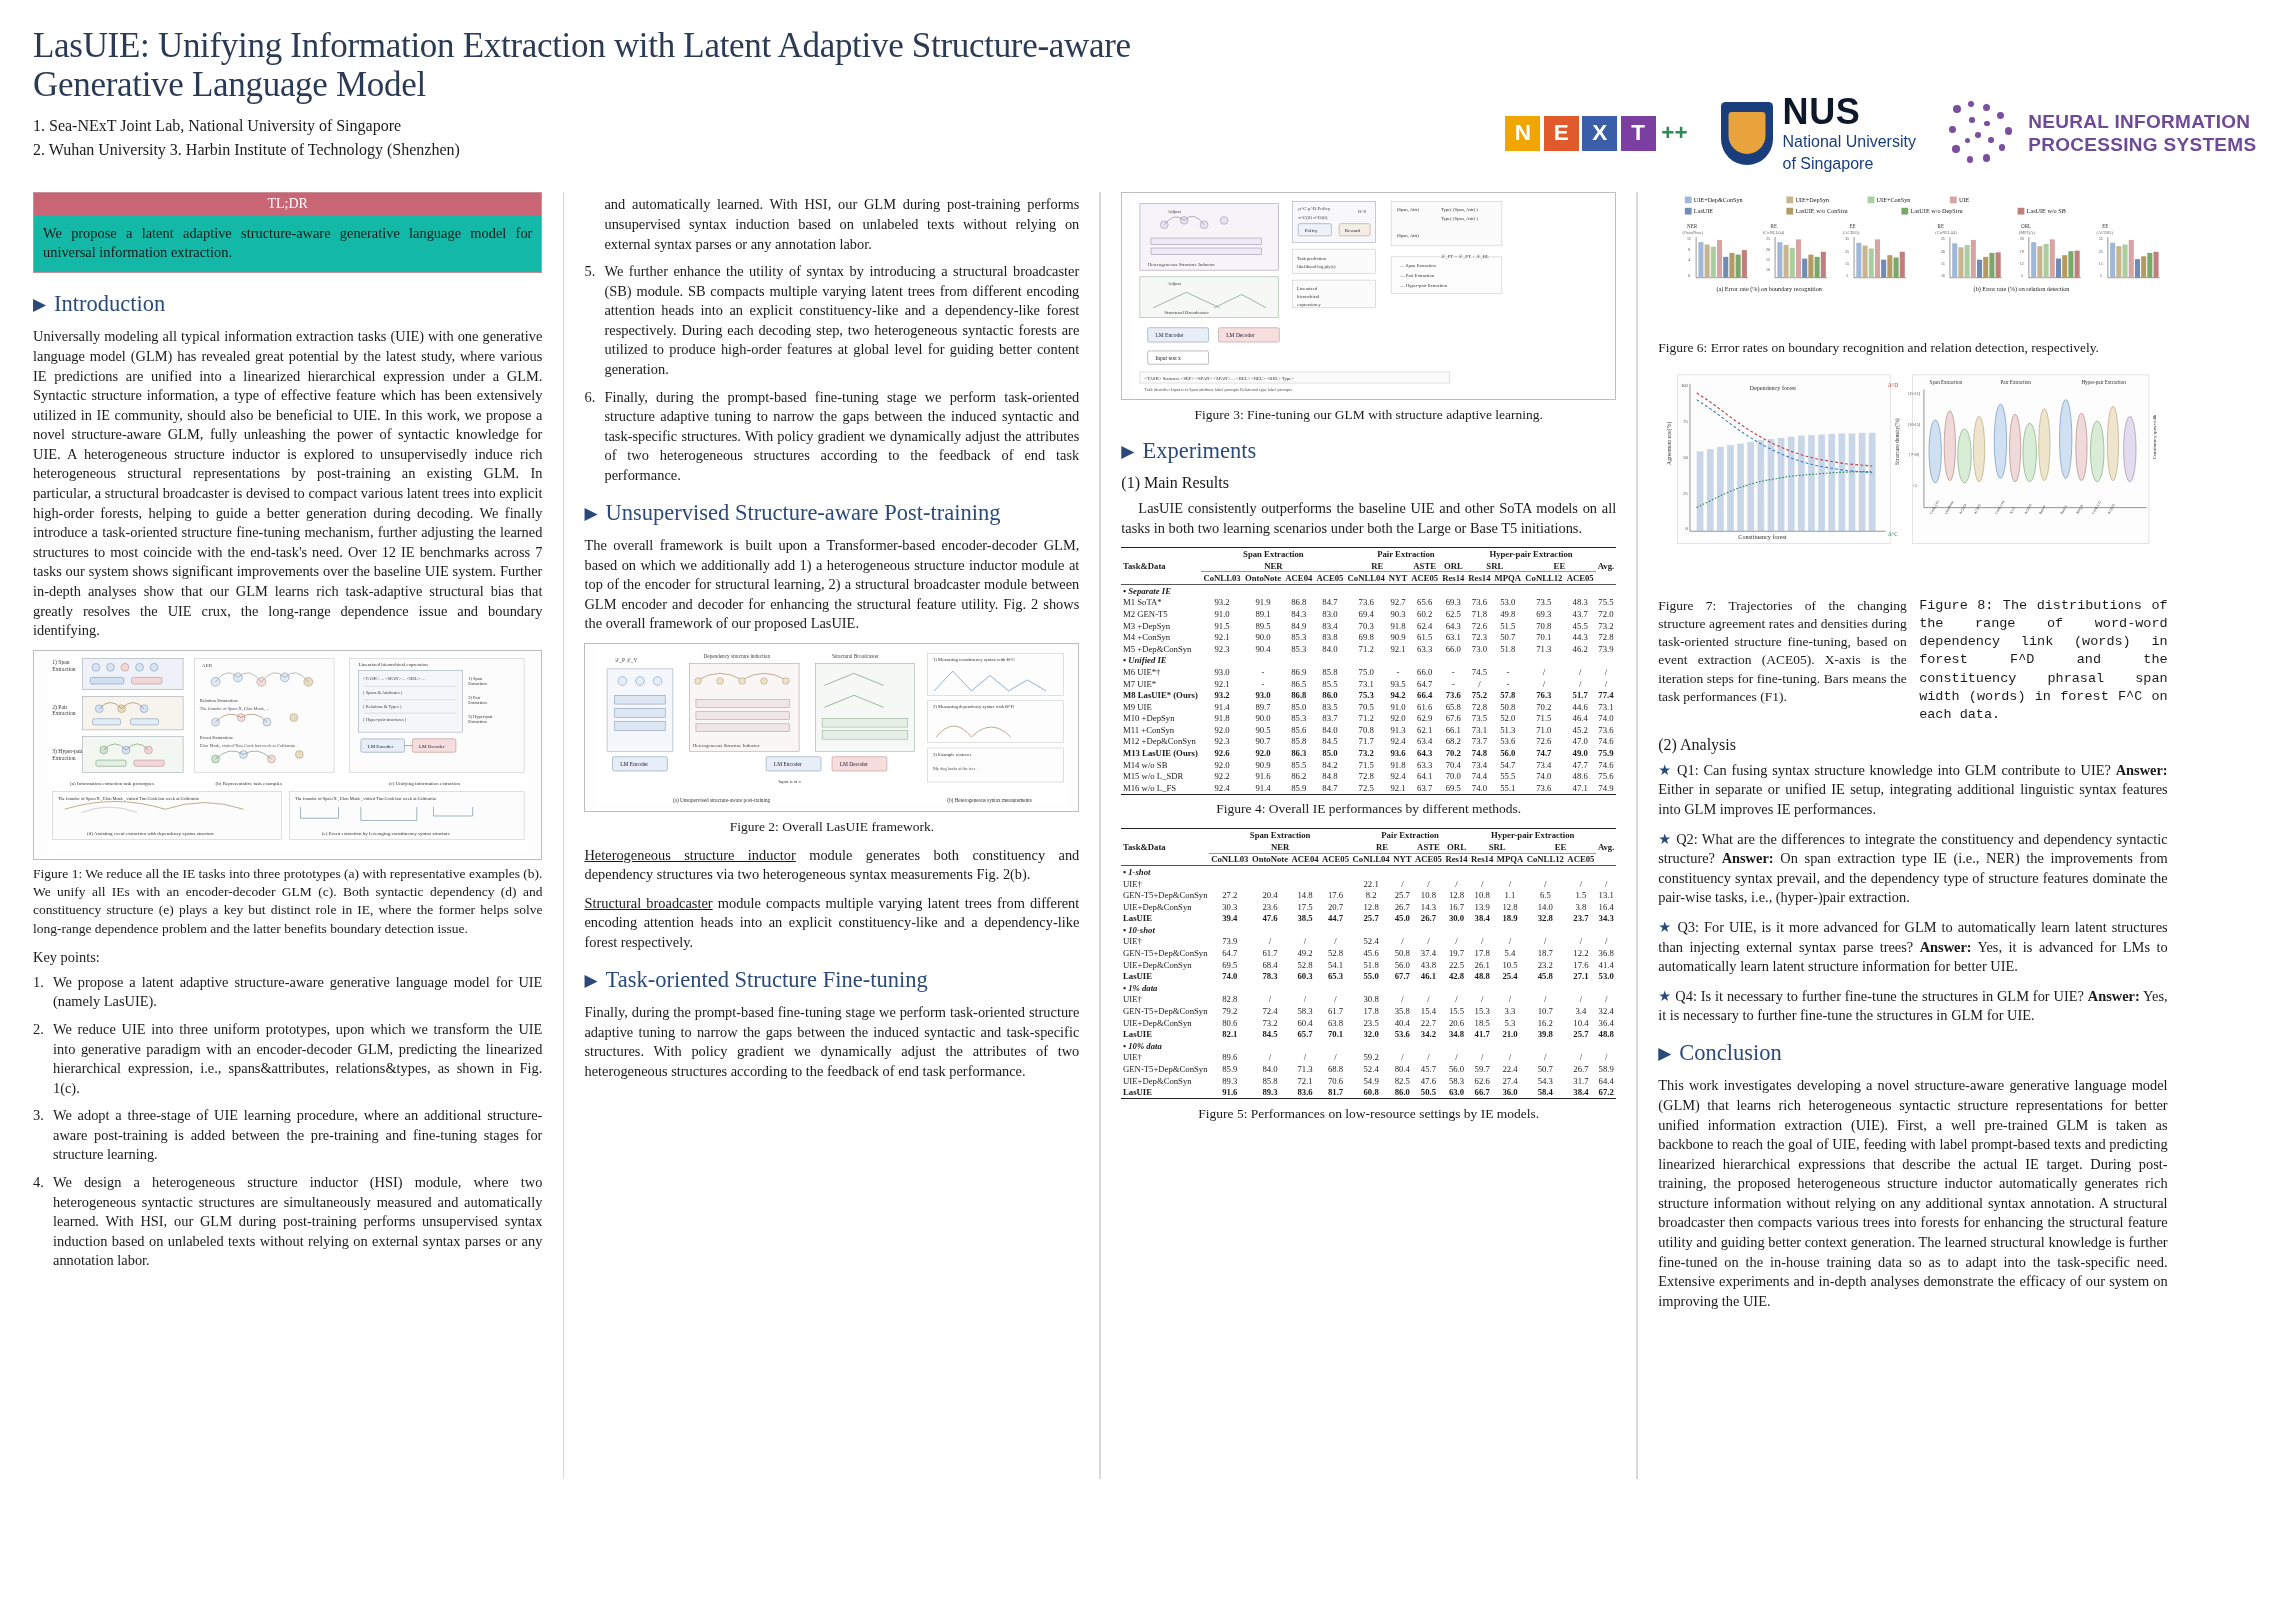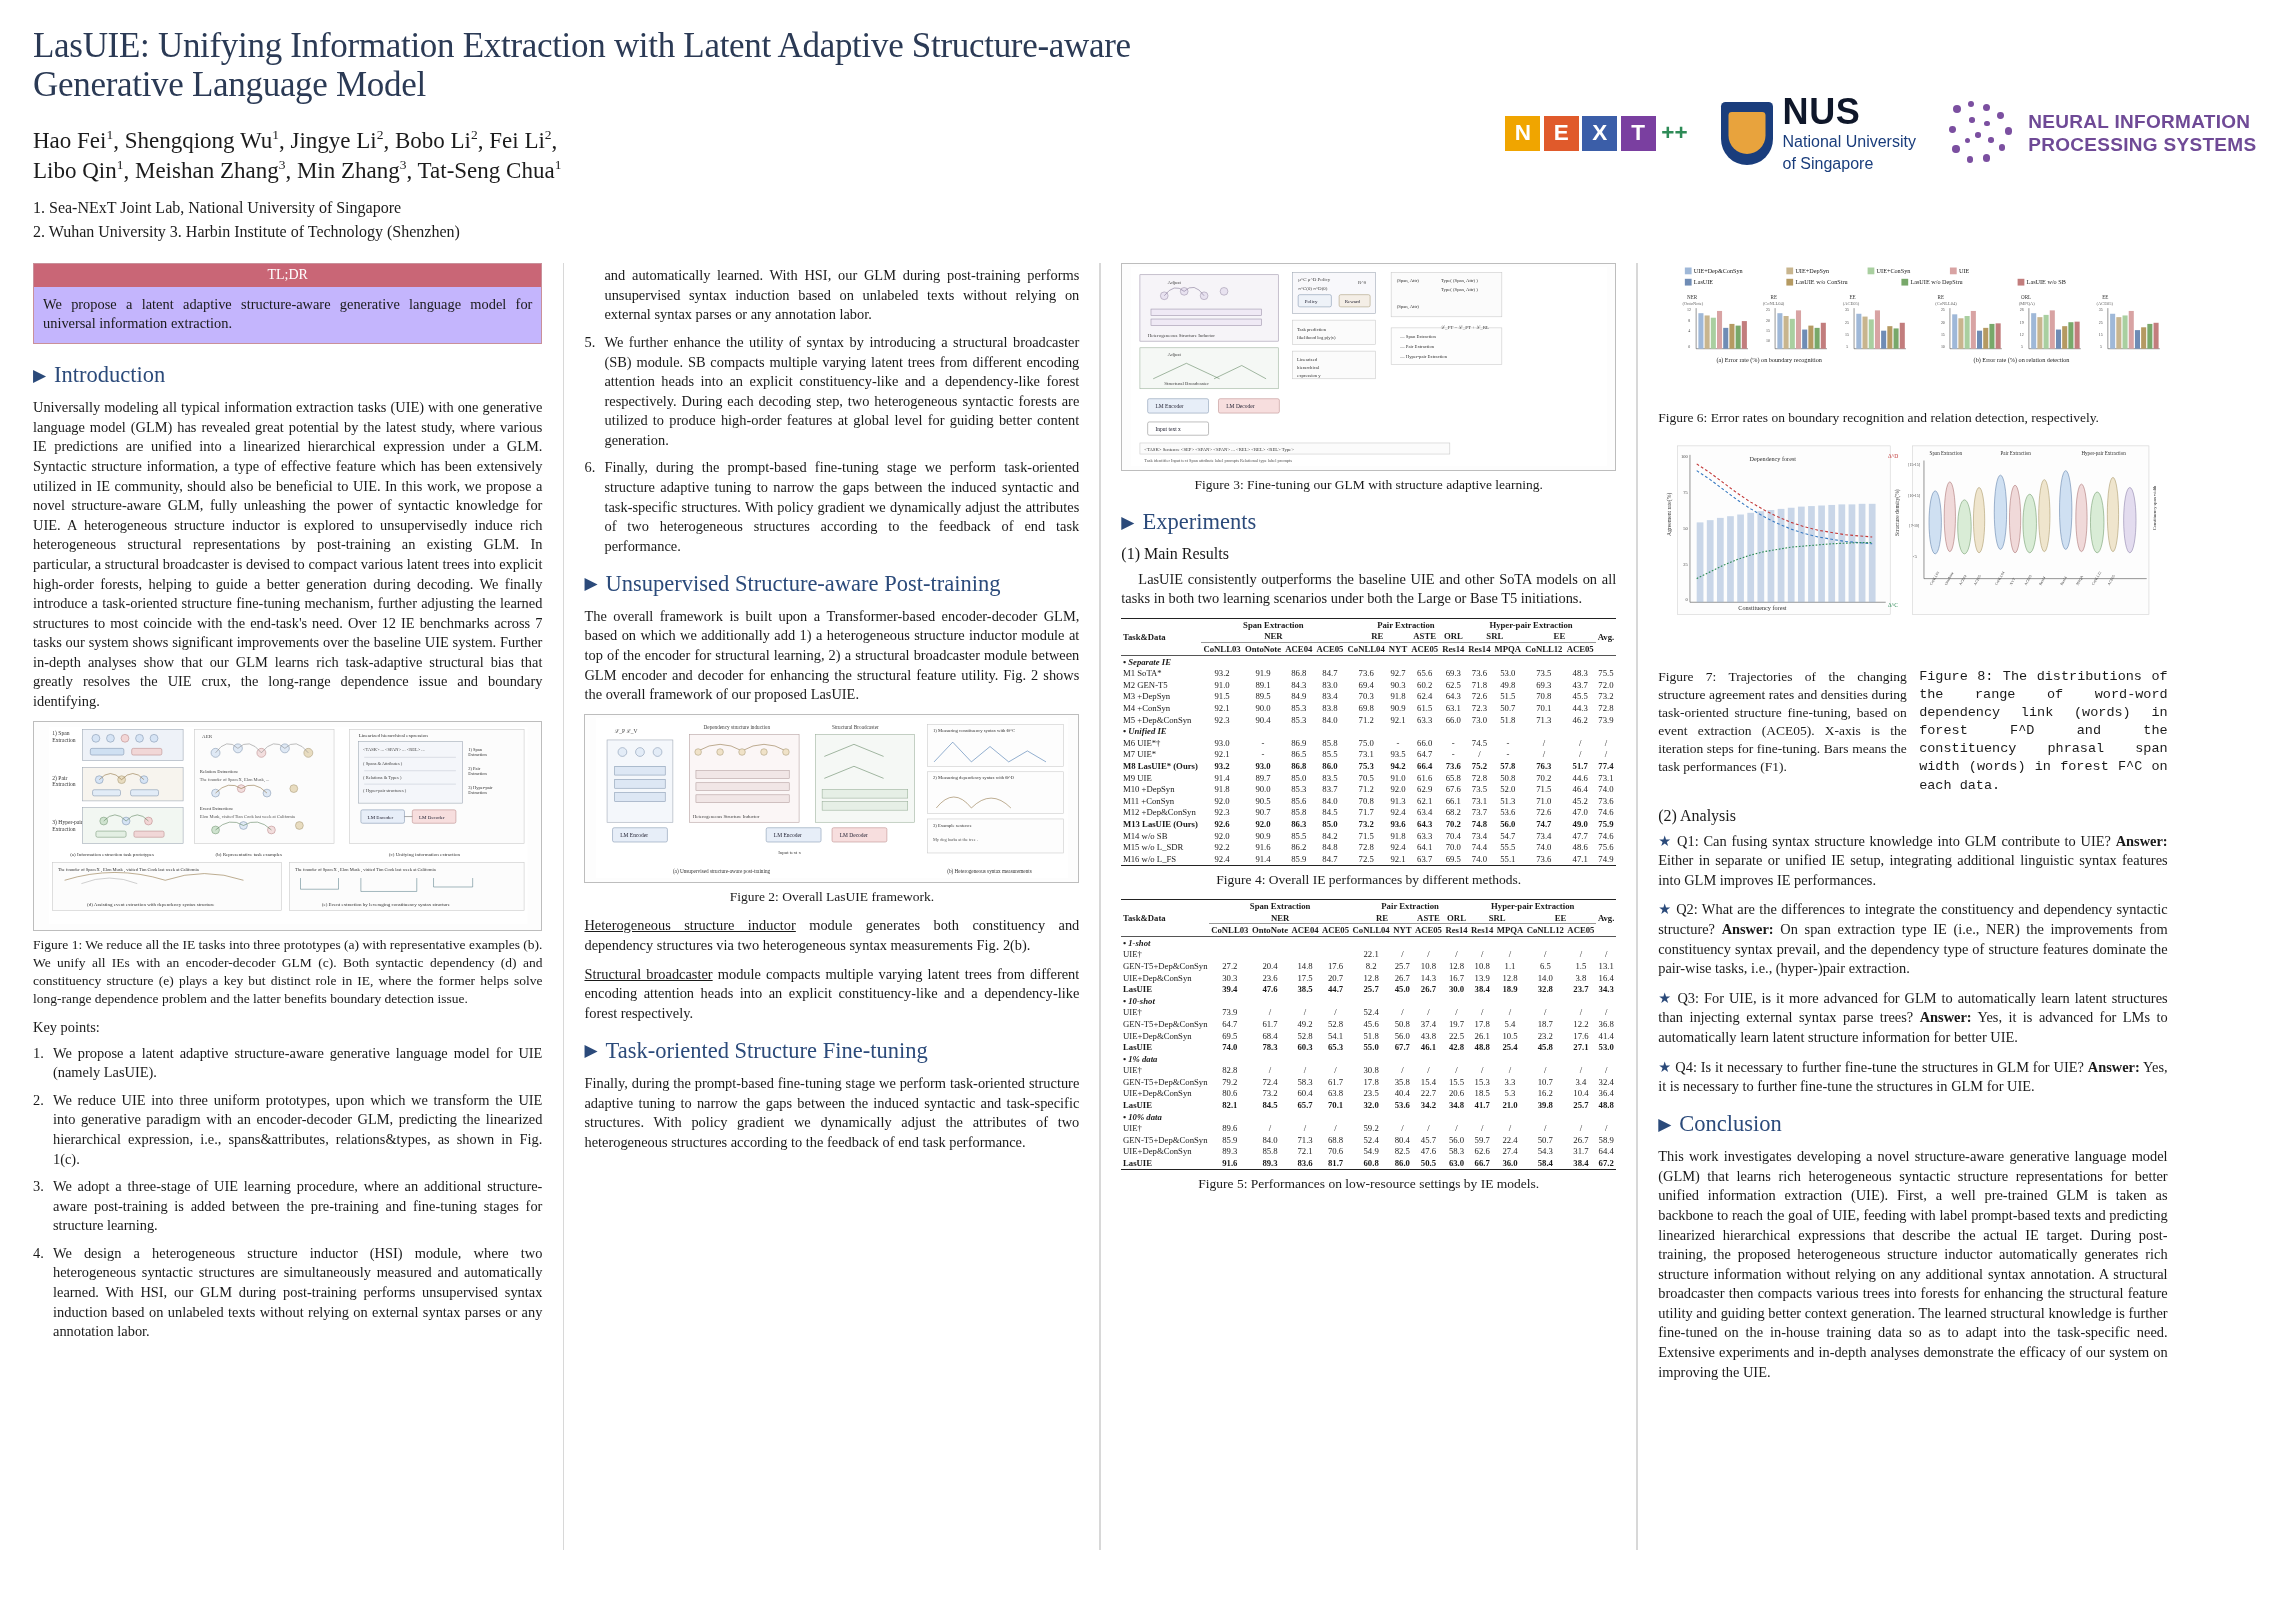--- a/index.html
+++ b/index.html
@@ -38,21 +38,21 @@
   .nips-mark i{position:absolute;display:block;border-radius:50%;background:#7b4fa0;}
   .nips-text{font-family:"Liberation Sans",sans-serif;color:#6f4a96;font-size:19px;line-height:1.25;font-weight:bold;letter-spacing:0.3px;}
 
   
   .columns{display:flex;margin-top:19px;height:1287px;}
   .col{width:524px;padding:0 14.6px;box-sizing:border-box;}
   .col.c1{padding-left:0;}
   .col.c4{padding-right:0;}
   .vsep{width:1.7px;background:#d8d8d8;margin:0 5.6px;}
 
-  .tldr-box{border:1.1px solid #c9909a;background:#c4b5fd;padding:0 0 9px 0;margin-bottom:18px;}
+  .tldr-box{border:1.1px solid #c9909a;background:#14b8a6;padding:0 0 9px 0;margin-bottom:18px;}
   .tldr-head{background:#c96676;color:#fff;text-align:center;font-size:14px;padding:3.4px 0;font-family:"Liberation Serif",serif;}
   .tldr-body{font-size:14.4px;line-height:1.34;padding:8px 9px 1.1px 9px;text-align:justify;}
 
   .sec-title{font-size:22.5px;color:#2b4a7a;margin:14.6px 0 10px 0;display:flex;align-items:center;gap:8px;}
   .sec-title .tri{color:#2b4a7a;font-size:17px;line-height:1;}
   .sec-title:first-child{margin-top:0;}
 
   p.body{font-size:14.4px;line-height:1.36;text-align:justify;margin:0 0 9px 0;text-indent:0;}
   p.body.ind{text-indent:17px;}
   .sub-h{font-size:16px;margin:2.3px 0 6.8px 0;font-weight:normal;}
@@ -87,24 +87,20 @@
 </style>
 </head>
 <body>
 
 <div class="poster">
 
   <div class="header">
     <div class="head-left">
       <div class="title">
         <span>LasUIE: Unifying Information Extraction with Latent Adaptive Structure-aware Generative Language Model</span>
-      </div>
-      <div class="authors">
-        <div>Hao Fei<sup>1</sup>, Shengqiong Wu<sup>1</sup>, Jingye Li<sup>2</sup>, Bobo Li<sup>2</sup>, Fei Li<sup>2</sup>,</div>
-        <div>Libo Qin<sup>1</sup>, Meishan Zhang<sup>3</sup>, Min Zhang<sup>3</sup>, Tat-Seng Chua<sup>1</sup></div>
       </div>
       <div class="affil">
         <div>1. Sea-NExT Joint Lab, National University of Singapore</div>
         <div>2. Wuhan University    3. Harbin Institute of Technology (Shenzhen)</div>
       </div>
     </div>
 
     <div class="head-right">
       <div class="next-logo">
         <span class="nx-sq nx-n">N</span>

